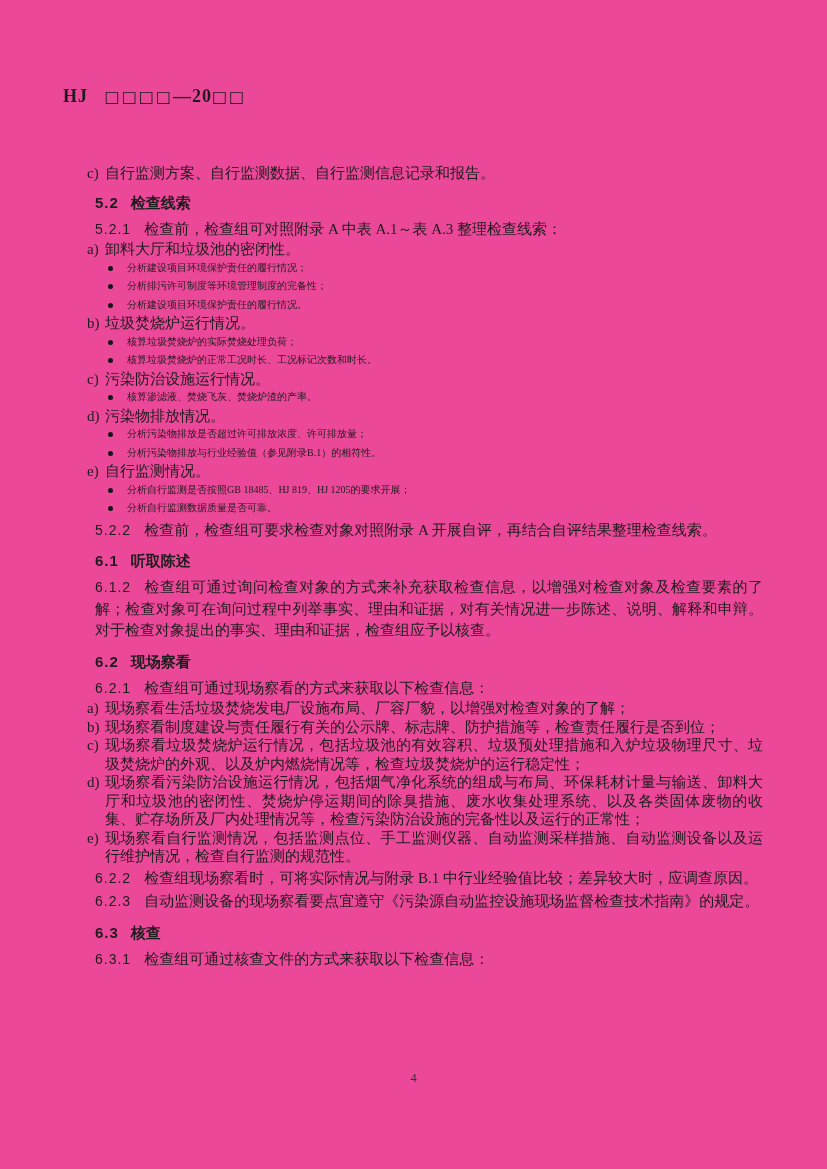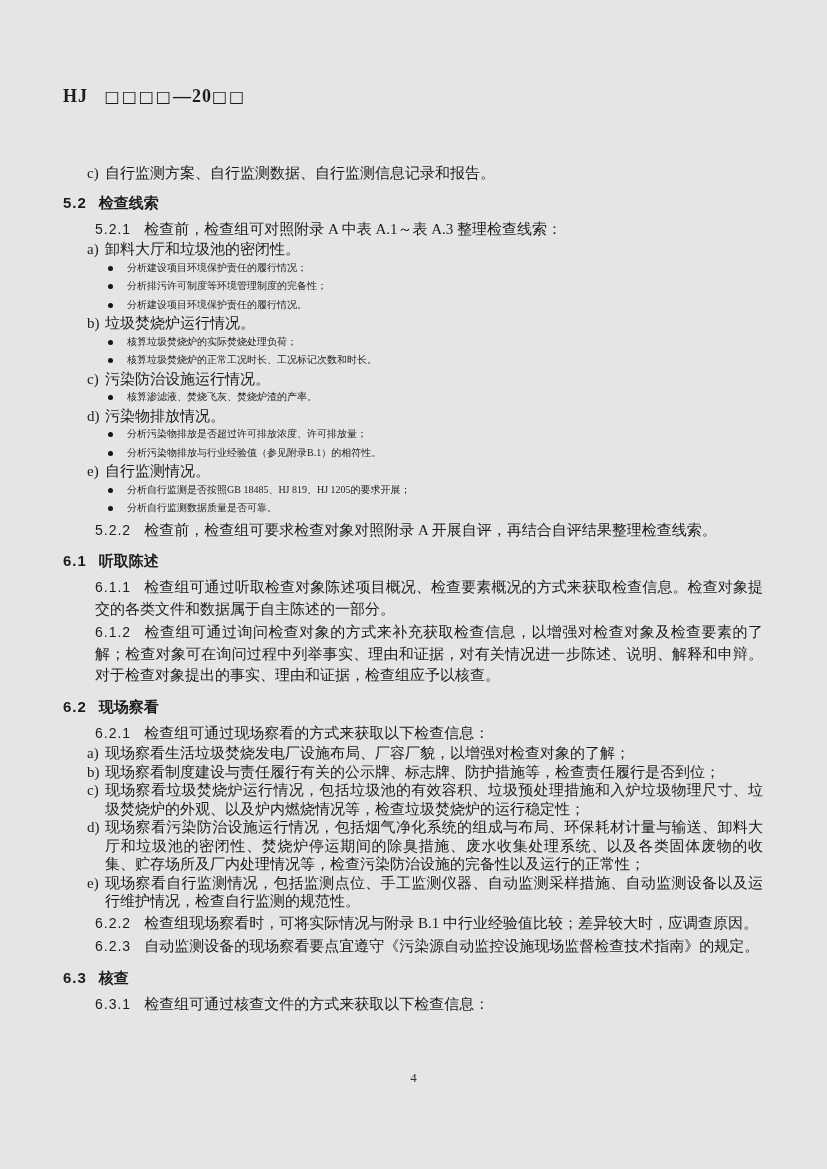--- a/index.html
+++ b/index.html
@@ -1,37 +1,37 @@
 <!DOCTYPE html>
 <html><head>
 <meta charset="utf-8">
 <style>
   html,body{margin:0;padding:0;background:#ffffff;}
   .page{
-    position:relative;width:827px;height:1169px;background:#e5e5e5;
+    position:relative;width:827px;height:1169px;background:#ec4899;
     color:#1c1c1c;font-family:"Liberation Serif","DejaVu Serif",serif;
     overflow:hidden;
   }
   .doc-header{
     position:absolute;left:63px;top:86px;
     font-weight:bold;font-size:18px;letter-spacing:1px;white-space:nowrap;
   }
   .doc-header .squares{
     font-family:"DejaVu Sans",sans-serif;font-weight:400;
     font-size:16px;letter-spacing:2px;
   }
   .content{position:absolute;left:63px;top:164px;width:700px;}
   .blk{margin:0;}
   .heading1,.heading2{
     font-family:"Liberation Sans","DejaVu Sans",sans-serif;
     font-weight:700;line-height:19px;
   }
   .heading1{font-size:15.5px;margin:12px 0 8px;}
   .heading2{font-size:15px;margin:10px 0 7px;}
-  .hnum{margin-right:12px;letter-spacing:1px;}
+  .hnum{margin-right:12px;letter-spacing:1px;margin-left:32px;}
   .clause{
     font-size:15px;line-height:21.5px;text-align:justify;margin-top:2px;margin-left:32px;
   }
   .cnum{
     font-family:"Liberation Sans","DejaVu Sans",sans-serif;
     font-size:14px;margin-right:13px;letter-spacing:1px;
   }
   .letter-item{display:flex;padding-left:24px;font-size:15px;line-height:18.5px;}
   .letter-item .marker{flex:0 0 18px;width:18px;}
   .letter-item .litext{flex:1;text-align:justify;}
@@ -119,21 +119,20 @@
       <div class="blk bullet-item">
         <span class="dot"></span>
         <div class="litext">分析自行监测是否按照GB 18485、HJ 819、HJ 1205的要求开展；</div>
       </div>
       <div class="blk bullet-item">
         <span class="dot"></span>
         <div class="litext">分析自行监测数据质量是否可靠。</div>
       </div>
       <div class="blk clause"><span class="cnum">5.2.2</span><span class="ctext">检查前，检查组可要求检查对象对照附录 A 开展自评，再结合自评结果整理检查线索。</span></div>
       <div class="blk heading2"><span class="hnum">6.1</span><span class="htitle">听取陈述</span></div>
-      <div class="blk clause"><span class="cnum">6.1.1</span><span class="ctext">检查组可通过听取检查对象陈述项目概况、检查要素概况的方式来获取检查信息。检查对象提交的各类文件和数据属于自主陈述的一部分。</span></div>
       <div class="blk clause"><span class="cnum">6.1.2</span><span class="ctext">检查组可通过询问检查对象的方式来补充获取检查信息，以增强对检查对象及检查要素的了解；检查对象可在询问过程中列举事实、理由和证据，对有关情况进一步陈述、说明、解释和申辩。对于检查对象提出的事实、理由和证据，检查组应予以核查。</span></div>
       <div class="blk heading2"><span class="hnum">6.2</span><span class="htitle">现场察看</span></div>
       <div class="blk clause"><span class="cnum">6.2.1</span><span class="ctext">检查组可通过现场察看的方式来获取以下检查信息：</span></div>
       <div class="blk letter-item">
         <span class="marker">a)</span>
         <div class="litext">现场察看生活垃圾焚烧发电厂设施布局、厂容厂貌，以增强对检查对象的了解；</div>
       </div>
       <div class="blk letter-item">
         <span class="marker">b)</span>
         <div class="litext">现场察看制度建设与责任履行有关的公示牌、标志牌、防护措施等，检查责任履行是否到位；</div>

